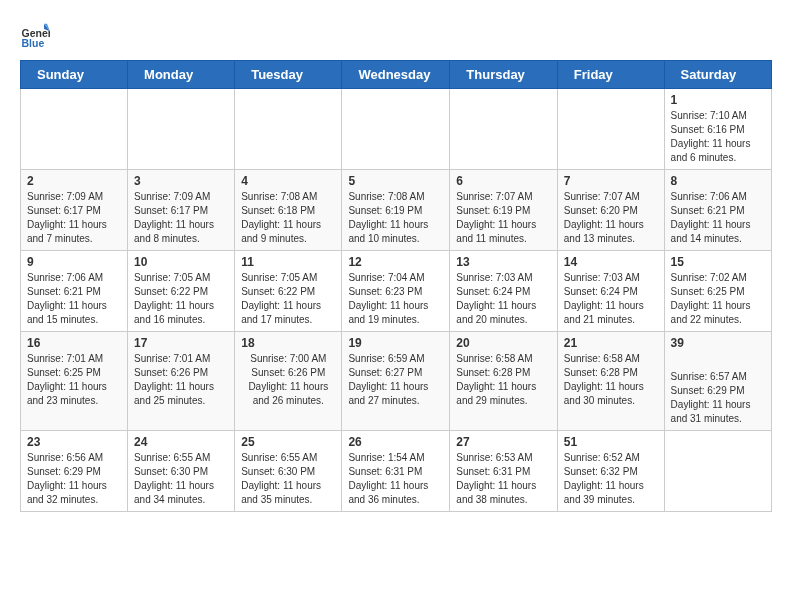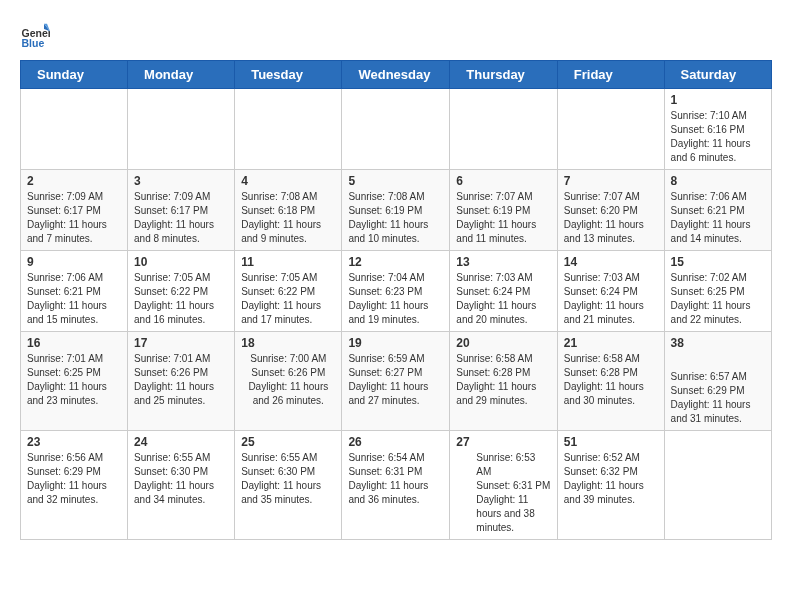--- a/index.html
+++ b/index.html
@@ -248,21 +248,21 @@
 Sunset: 6:28 PM
 Daylight: 11 hours and 29 minutes.</div>
         </td>
         <td>
           <span class="day-number">21</span>
           <div class="day-info" style="white-space: pre-line;">Sunrise: 6:58 AM
 Sunset: 6:28 PM
 Daylight: 11 hours and 30 minutes.</div>
         </td>
         <td>
-          <span class="day-number">38</span>
+          <span class="day-number">39</span>
           <div class="day-info" style="white-space: pre-line; margin-top: 20px;">Sunrise: 6:57 AM
 Sunset: 6:29 PM
 Daylight: 11 hours and 31 minutes.</div>
         </td>
       </tr>
       <tr>
         <td>
           <span class="day-number">23</span>
           <div class="day-info" style="white-space: pre-line;">Sunrise: 6:56 AM
 Sunset: 6:29 PM
@@ -275,27 +275,27 @@
 Daylight: 11 hours and 34 minutes.</div>
         </td>
         <td>
           <span class="day-number">25</span>
           <div class="day-info" style="white-space: pre-line;">Sunrise: 6:55 AM
 Sunset: 6:30 PM
 Daylight: 11 hours and 35 minutes.</div>
         </td>
         <td>
           <span class="day-number">26</span>
-          <div class="day-info" style="white-space: pre-line;">Sunrise: 6:54 AM
+          <div class="day-info" style="white-space: pre-line;">Sunrise: 1:54 AM
 Sunset: 6:31 PM
 Daylight: 11 hours and 36 minutes.</div>
         </td>
         <td>
           <span class="day-number">27</span>
-          <div class="day-info" style="white-space: pre-line; margin-left: 20px;">Sunrise: 6:53 AM
+          <div class="day-info" style="white-space: pre-line;">Sunrise: 6:53 AM
 Sunset: 6:31 PM
 Daylight: 11 hours and 38 minutes.</div>
         </td>
         <td>
           <span class="day-number">51</span>
           <div class="day-info" style="white-space: pre-line;">Sunrise: 6:52 AM
 Sunset: 6:32 PM
 Daylight: 11 hours and 39 minutes.</div>
         </td>
         <td class="empty-cell"></td>

